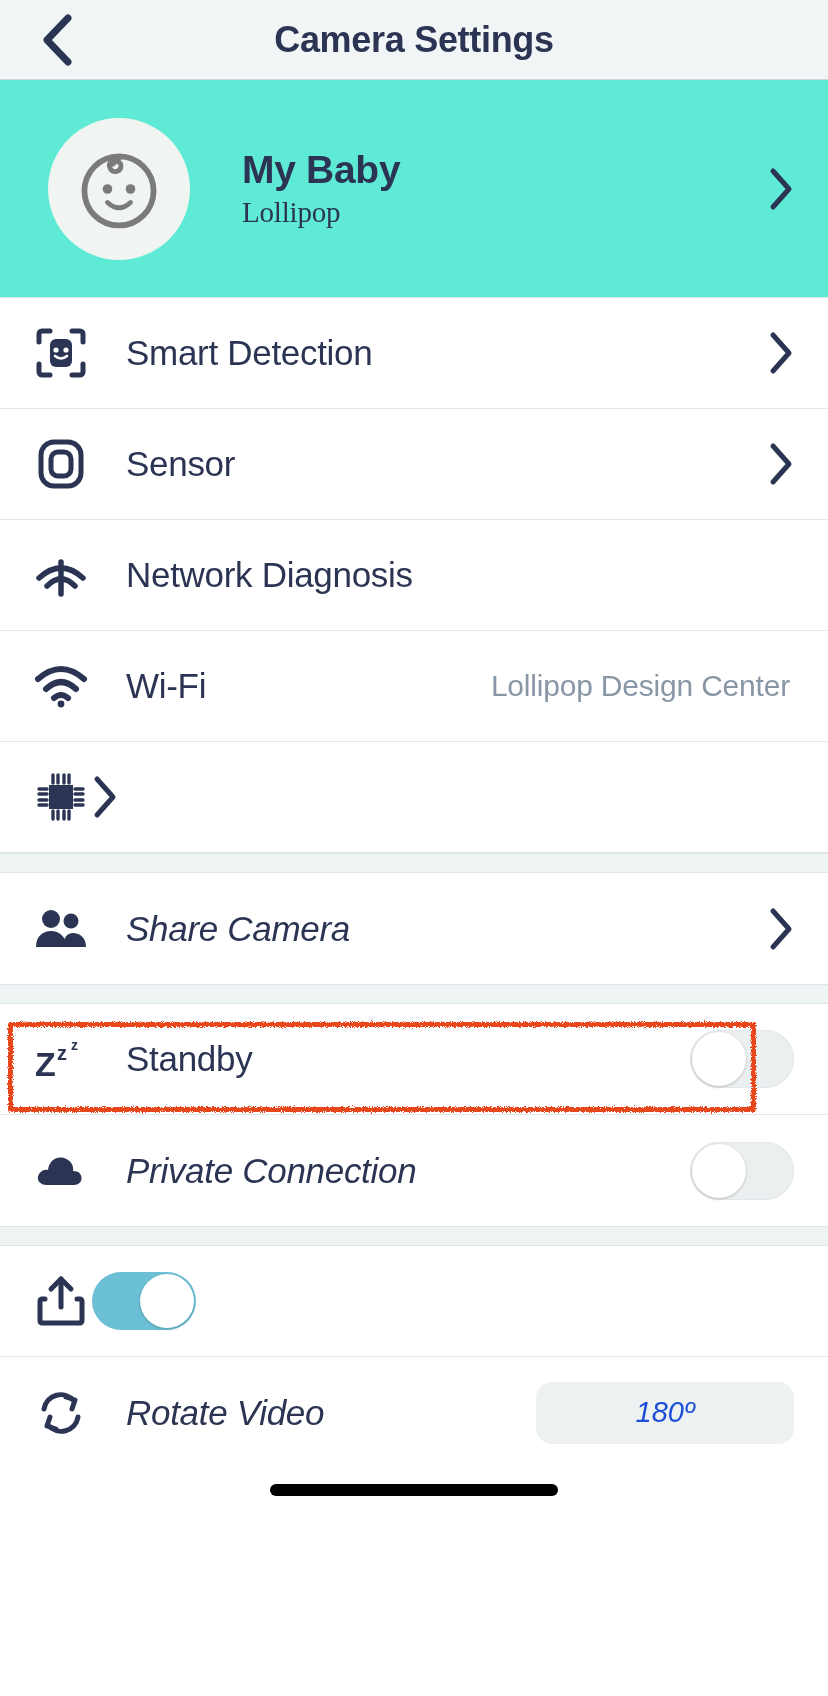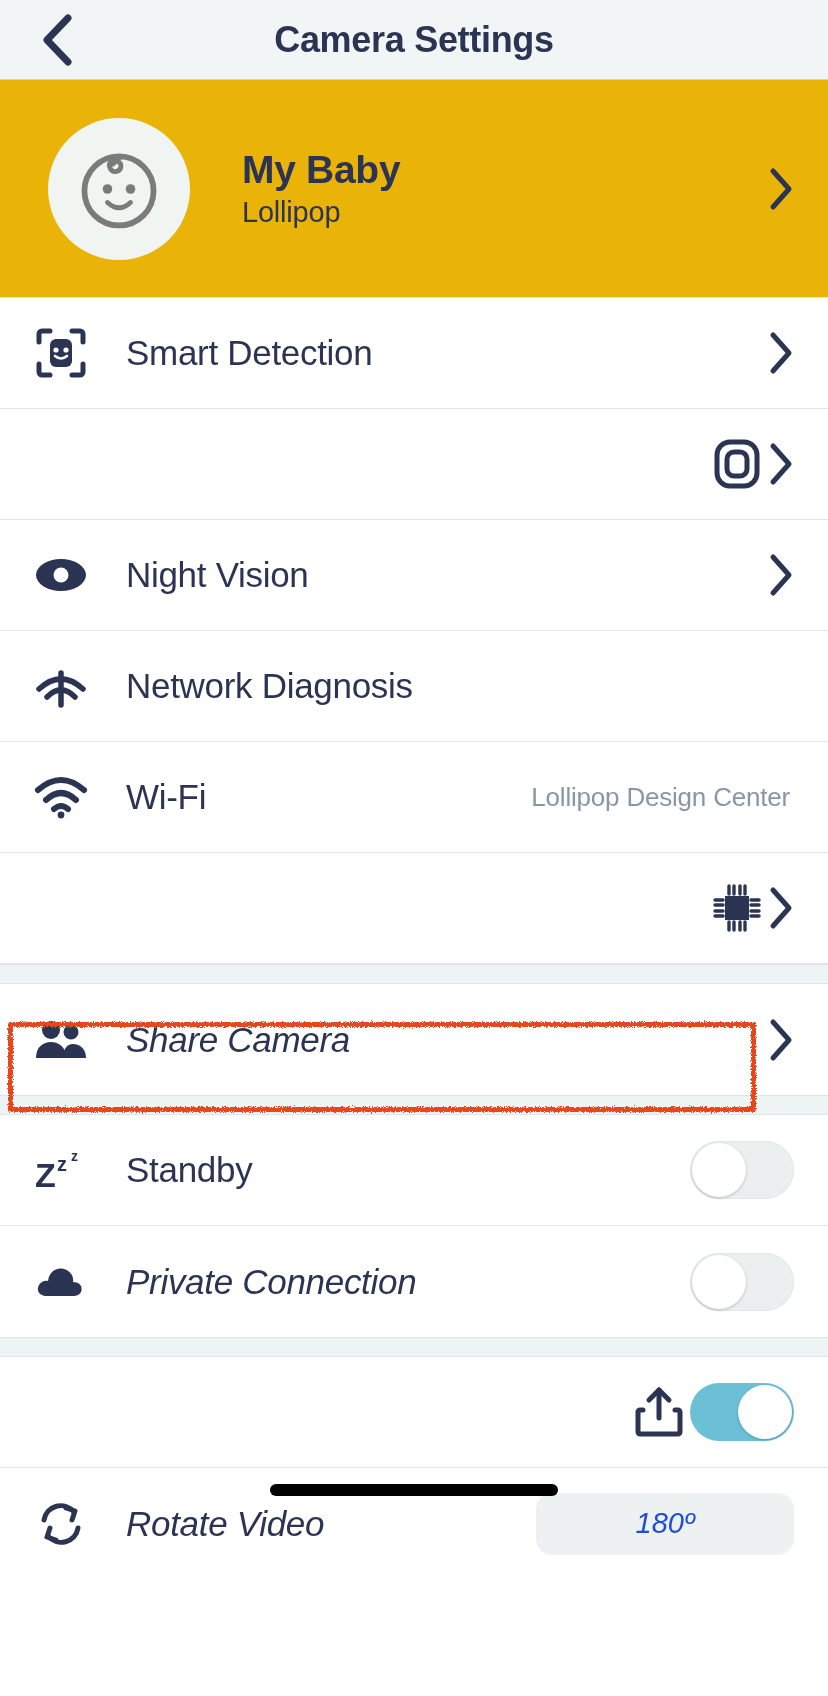--- a/index.html
+++ b/index.html
@@ -25,66 +25,65 @@
     cursor:pointer;
   }
   .header-title {
     width:100%; text-align:center;
     font-size:36px; font-weight:bold; letter-spacing:-0.3px;
     color:#2b3553;
   }
 
   
   .profile {
-    height:218px; background:#eab308;
+    height:218px; background:#5eead4;
     display:flex; align-items:center;
     padding:0 34px 0 48px;
     border-bottom:1px solid #e3e7e8;
     cursor:pointer;
   }
   .avatar {
     width:142px; height:142px; border-radius:50%;
     background:#f0f5f1;
     display:flex; align-items:center; justify-content:center;
     flex:0 0 auto;
   }
   .profile-text { margin-left:52px; flex:1 1 auto; }
   .profile-name {
     font-size:39px; font-weight:bold; color:#2b3553;
     line-height:1.15; letter-spacing:-0.3px;
   }
   .profile-sub {
-    font-size:29px; color:#2b3553; margin-top:4px; letter-spacing:-0.2px;
+    font-size:29px; color:#2b3553; margin-top:4px; letter-spacing:-0.2px;font-family:Liberation Serif, serif;
   }
 
   
   .group { background:#fff; }
   .sep { height:20px; background:#eef3f4; border-top:1px solid #dfe5e7; border-bottom:1px solid #dfe5e7; }
   .row {
     height:111px; background:#fff;
     display:flex; align-items:center;
     padding:0 34px 0 30px;
     border-bottom:1px solid #e3e7e8;
     cursor:pointer;
     position:relative;
-    justify-content:flex-end;
   }
   .row.last { border-bottom:none;font-style:italic; }
   .row-icon {
     width:62px; flex:0 0 auto;
     display:flex; align-items:center; justify-content:center;
     color:#2b3553;
   }
   .row-label {
     margin-left:34px;
     font-size:35px; color:#2b3553; letter-spacing:-0.3px;
     flex:1 1 auto;
   }
   .row-value {
-    font-size:26px; color:#8896a6; letter-spacing:-0.2px;
+    font-size:30px; color:#8896a6; letter-spacing:-0.2px;
     margin-right:4px;
   }
   .chev { flex:0 0 auto; display:flex; align-items:center; color:#2b3553; }
 
   
   .toggle {
     width:104px; height:58px; border-radius:29px;
     position:relative; flex:0 0 auto;
     background:#ebeff0;
     box-shadow:inset 0 0 0 1px #e2e7e9;
@@ -201,41 +200,28 @@
       </div>
     </div>
 
     <div class="row">
       <div class="row-icon">
         <svg width="48" height="52" viewBox="0 0 48 52">
           <rect x="4" y="4" width="40" height="44" rx="13" fill="none" stroke="#2b3553" stroke-width="5"></rect>
           <rect x="14" y="14" width="20" height="24" rx="7" fill="none" stroke="#2b3553" stroke-width="5"></rect>
         </svg>
       </div>
+      <div class="row-label">Sensor</div>
       <div class="chev">
         <svg width="26" height="44" viewBox="0 0 26 44">
             <path d="M5 4 L21 22 L5 40" fill="none" stroke="#2b3553" stroke-width="5" stroke-linecap="round" stroke-linejoin="round"></path>
           </svg>
       </div>
     </div>
 
-    <div class="row">
-      <div class="row-icon">
-        <svg width="56" height="38" viewBox="0 0 56 38">
-          <ellipse cx="28" cy="19" rx="25" ry="16" fill="#2b3553"></ellipse>
-          <circle cx="28" cy="19" r="7.5" fill="#ffffff"></circle>
-        </svg>
-      </div>
-      <div class="row-label">Night Vision</div>
-      <div class="chev">
-        <svg width="26" height="44" viewBox="0 0 26 44">
-            <path d="M5 4 L21 22 L5 40" fill="none" stroke="#2b3553" stroke-width="5" stroke-linecap="round" stroke-linejoin="round"></path>
-          </svg>
-      </div>
-    </div>
 
     <div class="row">
       <div class="row-icon">
         <svg width="54" height="46" viewBox="0 0 54 46">
           <path d="M5 26 Q27 6 49 26" fill="none" stroke="#2b3553" stroke-width="5.5" stroke-linecap="round"></path>
           <path d="M13 34 Q27 20 41 34" fill="none" stroke="#2b3553" stroke-width="5.5" stroke-linecap="round"></path>
           <path d="M27 10 V42" fill="none" stroke="#2b3553" stroke-width="5.5" stroke-linecap="round"></path>
         </svg>
       </div>
       <div class="row-label">Network Diagnosis</div>

